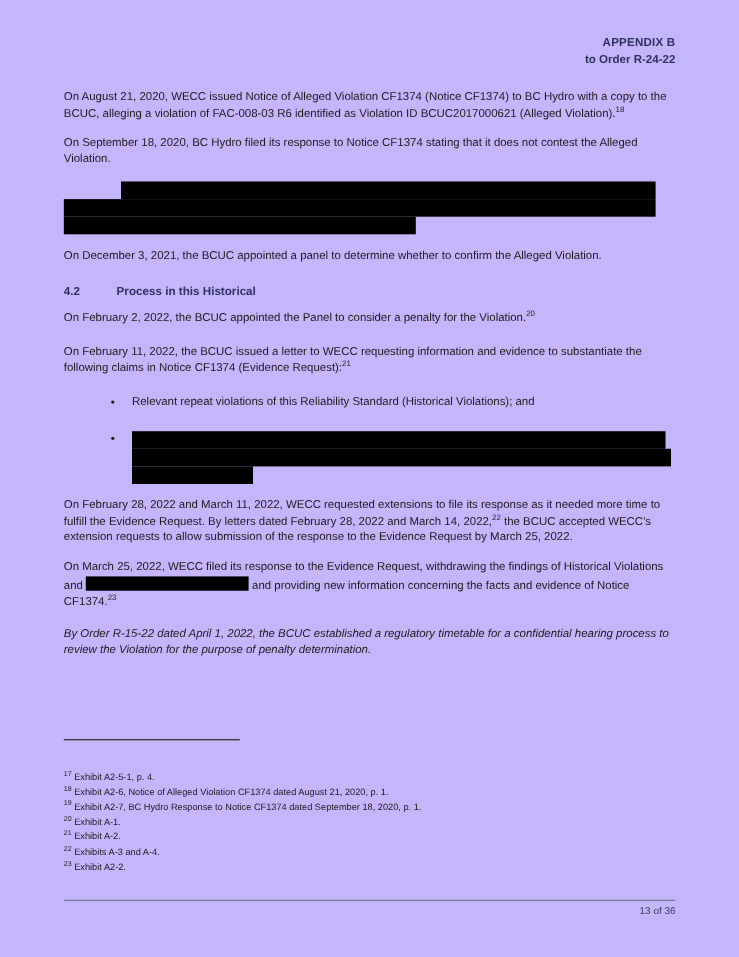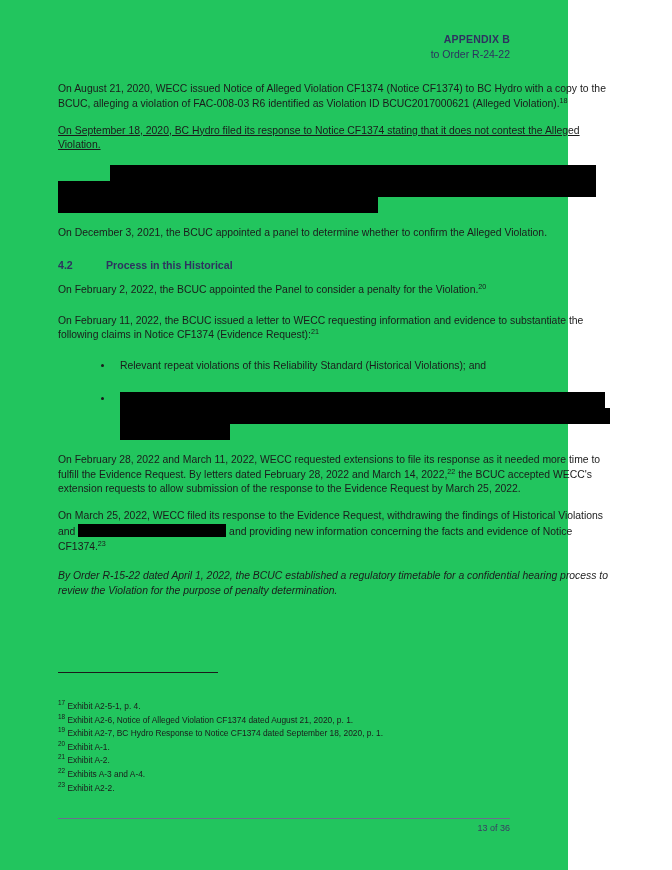--- a/index.html
+++ b/index.html
@@ -14,42 +14,42 @@
     position: relative;
     width: 672px;
     height: 870px;
     background: #ffffff;
     overflow: hidden;
     box-sizing: border-box;
   }
   .sheet {
     position: absolute;
     left: 0; top: 0;
-    width: 568px;
+    width: 672px;
     height: 870px;
-    background: #22c55e;
+    background: #c4b5fd;
   }
 
   
   .header {
     position: absolute;
     right: 58px;
     top: 32px;
     text-align: right;
     color: #2e3260;
     line-height: 1.45;
   }
   .header .appendix {
     font-size: 10.5px;
     font-weight: bold;
     letter-spacing: 0.2px;
   }
   .header .toorder {
     font-size: 10.5px;
-    font-weight: normal;
+    font-weight: bold;
   }
 
   
   .body {
     position: absolute;
     left: 58px;
     top: 82px;
     width: 556px;
   }
   p.para {
@@ -118,21 +118,20 @@
   .rb1 { margin-left: 52px; width: 486px; }
   .rb2 { margin-left: 0px;  width: 538px; }
   .rb3 { margin-left: 0px;  width: 320px; }
 
   .bb1 { margin-left: 0px; width: 485px; }
   .bb2 { margin-left: 0px; width: 490px; }
   .bb3 { margin-left: 0px; width: 110px; }
 
   .para-redact-first {
     margin-bottom: 2px;
-    text-decoration: underline;
   }
 
   
   .fn-rule {
     position: absolute;
     left: 58px;
     top: 672px;
     width: 160px;
     height: 0;
     border-top: 1.4px solid #1b1b1b;

